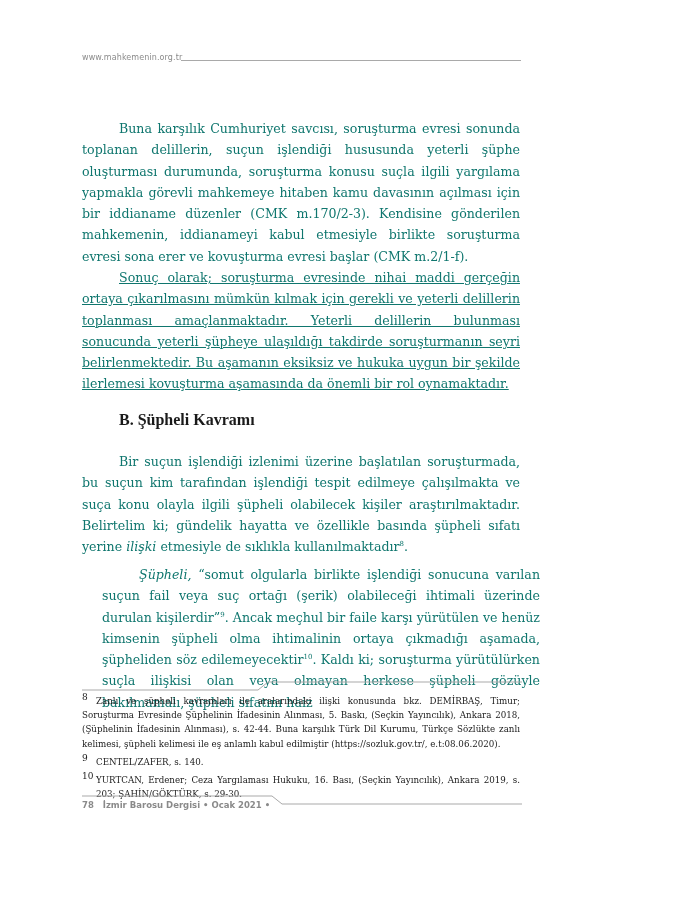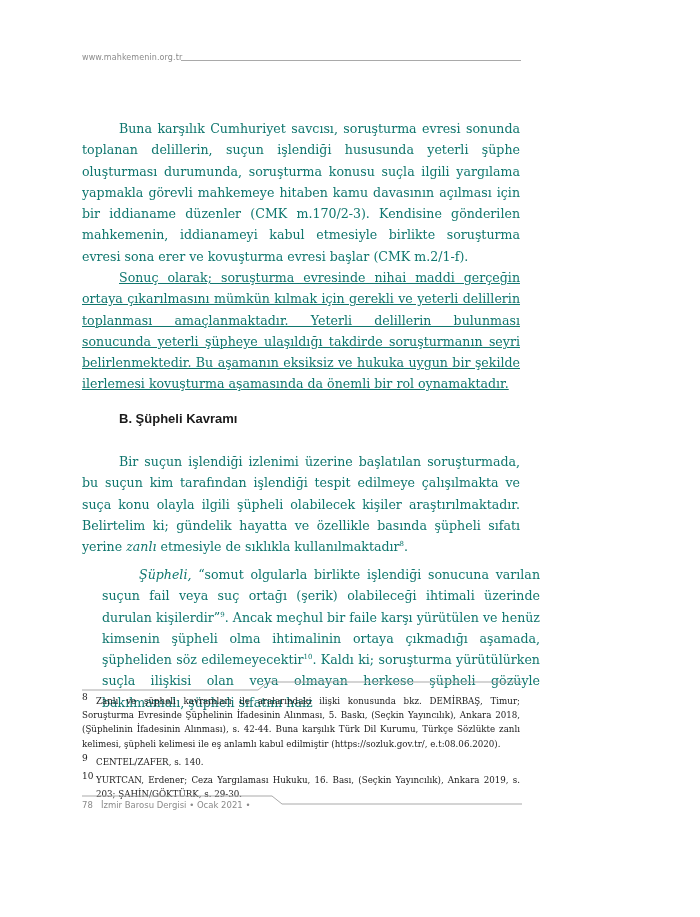--- a/index.html
+++ b/index.html
@@ -1,29 +1,29 @@
 <!DOCTYPE html>
 <html><head>
 <meta charset="utf-8">
 <style>
   html, body { margin:0; padding:0; background:#ffffff; }
   body { width:700px; height:917px; position:relative; overflow:hidden; }
   .header-url { position:absolute; left:82px; top:53px; font-family:"DejaVu Sans", sans-serif; font-size:8px; color:#8a8a8a; letter-spacing:0.1px; }
   .header-line { position:absolute; left:181px; top:60px; width:340px; height:1px; background:#a9a9a9; }
   .body-text { position:absolute; left:82px; width:438px; font-family:"DejaVu Serif", serif; font-size:12.6px; line-height:21.3px; color:#0f766e; text-align:justify; }
   .p { text-indent:37px; margin:0; }
-  .heading { position:absolute; left:119px; top:411px; font-family:Liberation Sans, sans-serif; font-weight:bold; font-size:13px; color:#1a1a1a; }
+  .heading { position:absolute; left:119px; top:411px; font-family:Liberation Serif, serif; font-weight:bold; font-size:16px; color:#1a1a1a; }
   sup { font-size:7px; line-height:0; vertical-align:super; }
   .fn-sep { position:absolute; left:82px; top:680px; width:440px; height:14px; }
   .footnotes { position:absolute; left:82px; top:694px; width:438px; font-family:"DejaVu Serif", serif; font-size:8.7px; line-height:14.2px; color:#1a1a1a; text-align:justify; }
   .fn { margin:0 0 2px 0; position:relative; }
   .fn-num { position:absolute; left:0; top:-4px; font-size:9px; }
   .fn-text { display:block; text-indent:14px; }
   .fn-text.cont { text-indent:0; padding-left:14px; }
-  .footer { position:absolute; left:82px; top:800px; font-family:"DejaVu Sans", sans-serif; font-size:8.5px; color:#8a8a8a; }
+  .footer { position:absolute; left:82px; top:800px; font-family:"DejaVu Sans", sans-serif; font-size:8.5px; color:#8a8a8a;font-weight:bold; }
   .footer-line { position:absolute; left:82px; top:795px; width:440px; height:14px; }
   i { font-style:italic; }
 </style>
 </head>
 <body>
 
 <div>
   <span class="header-url">www.mahkemenin.org.tr</span>
   <div class="header-line"></div>
 </div>
@@ -32,21 +32,21 @@
   <p class="p">Buna karşılık Cumhuriyet savcısı, soruşturma evresi sonunda toplanan delillerin, suçun işlendiği hususunda yeterli şüphe oluşturması durumunda, soruşturma konusu suçla ilgili yargılama yapmakla görevli mahkemeye hitaben kamu davasının açılması için bir iddianame düzenler (CMK m.170/2-3). Kendisine gönderilen mahkemenin, iddianameyi kabul etmesiyle birlikte soruşturma evresi sona erer ve kovuşturma evresi başlar (CMK m.2/1-f).</p>
 </div>
 
 <div class="body-text" style="top:267px;text-decoration:underline;">
   <p class="p">Sonuç olarak; soruşturma evresinde nihai maddi gerçeğin ortaya çıkarılmasını mümkün kılmak için gerekli ve yeterli delillerin toplanması amaçlanmaktadır. Yeterli delillerin bulunması sonucunda yeterli şüpheye ulaşıldığı takdirde soruşturmanın seyri belirlenmektedir. Bu aşamanın eksiksiz ve hukuka uygun bir şekilde ilerlemesi kovuşturma aşamasında da önemli bir rol oynamaktadır.</p>
 </div>
 
 <div class="heading">B. Şüpheli Kavramı</div>
 
 <div class="body-text" style="top:451px;">
-  <p class="p"><span>Bir suçun işlendiği izlenimi üzerine başlatılan soruşturmada, bu suçun kim tarafından işlendiği tespit edilmeye çalışılmakta ve suça konu olayla ilgili şüpheli olabilecek kişiler araştırılmaktadır. Belirtelim ki; gündelik hayatta ve özellikle basında şüpheli sıfatı yerine </span><i>zanlı</i><span> etmesiyle de sıklıkla kullanılmaktadır</span><sup>8</sup><span>.</span></p>
+  <p class="p"><span>Bir suçun işlendiği izlenimi üzerine başlatılan soruşturmada, bu suçun kim tarafından işlendiği tespit edilmeye çalışılmakta ve suça konu olayla ilgili şüpheli olabilecek kişiler araştırılmaktadır. Belirtelim ki; gündelik hayatta ve özellikle basında şüpheli sıfatı yerine </span><i>ilişki</i><span> etmesiyle de sıklıkla kullanılmaktadır</span><sup>8</sup><span>.</span></p>
 </div>
 
 <div class="body-text" style="top:564px;margin-left:20px;">
   <p class="p"><i>Şüpheli,</i><span> “somut olgularla birlikte işlendiği sonucuna varılan suçun fail veya suç ortağı (şerik) olabileceği ihtimali üzerinde durulan kişilerdir”</span><sup>9</sup><span>. Ancak meçhul bir faile karşı yürütülen ve henüz kimsenin şüpheli olma ihtimalinin ortaya çıkmadığı aşamada, şüpheliden söz edilemeyecektir</span><sup>10</sup><span>. Kaldı ki; soruşturma yürütülürken suçla ilişkisi olan veya olmayan herkese şüpheli gözüyle bakılmamalı, şüpheli sıfatını haiz</span></p>
 </div>
 
 <svg class="fn-sep" viewBox="0 0 440 14">
   <polyline points="0,10 176,10 186,2 440,2" fill="none" stroke="#a9a9a9" stroke-width="1"></polyline>
 </svg>
 

